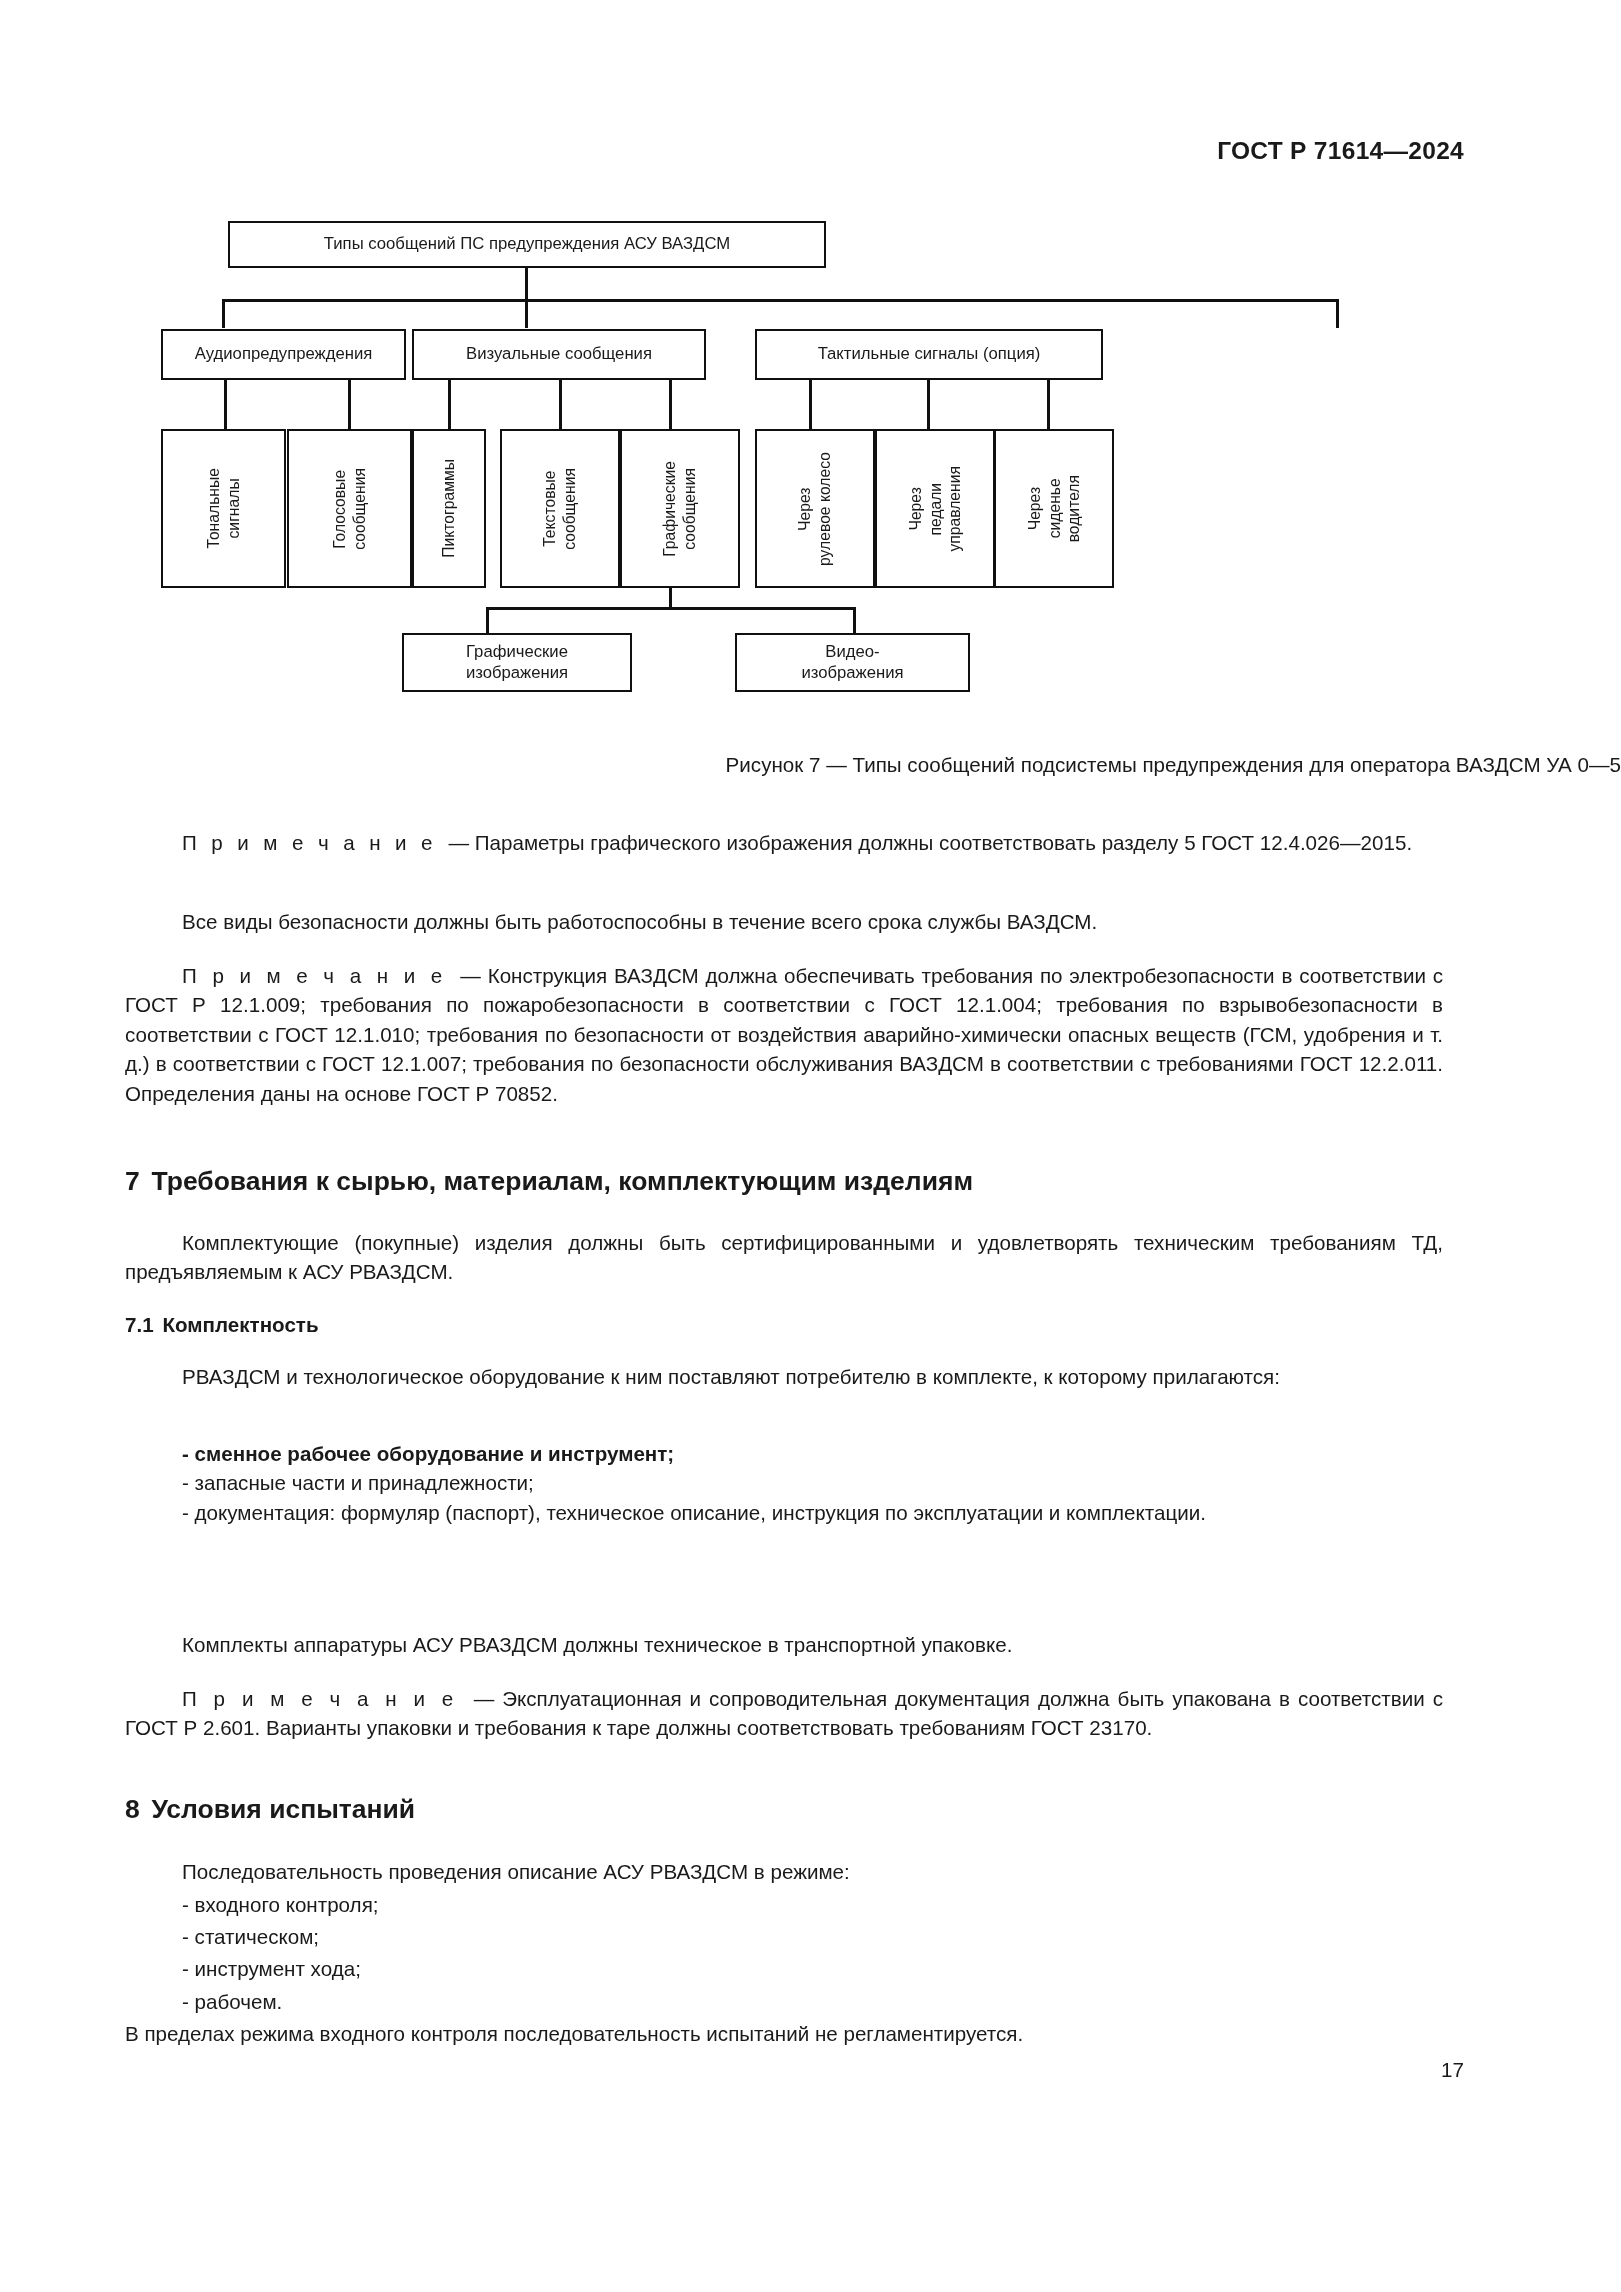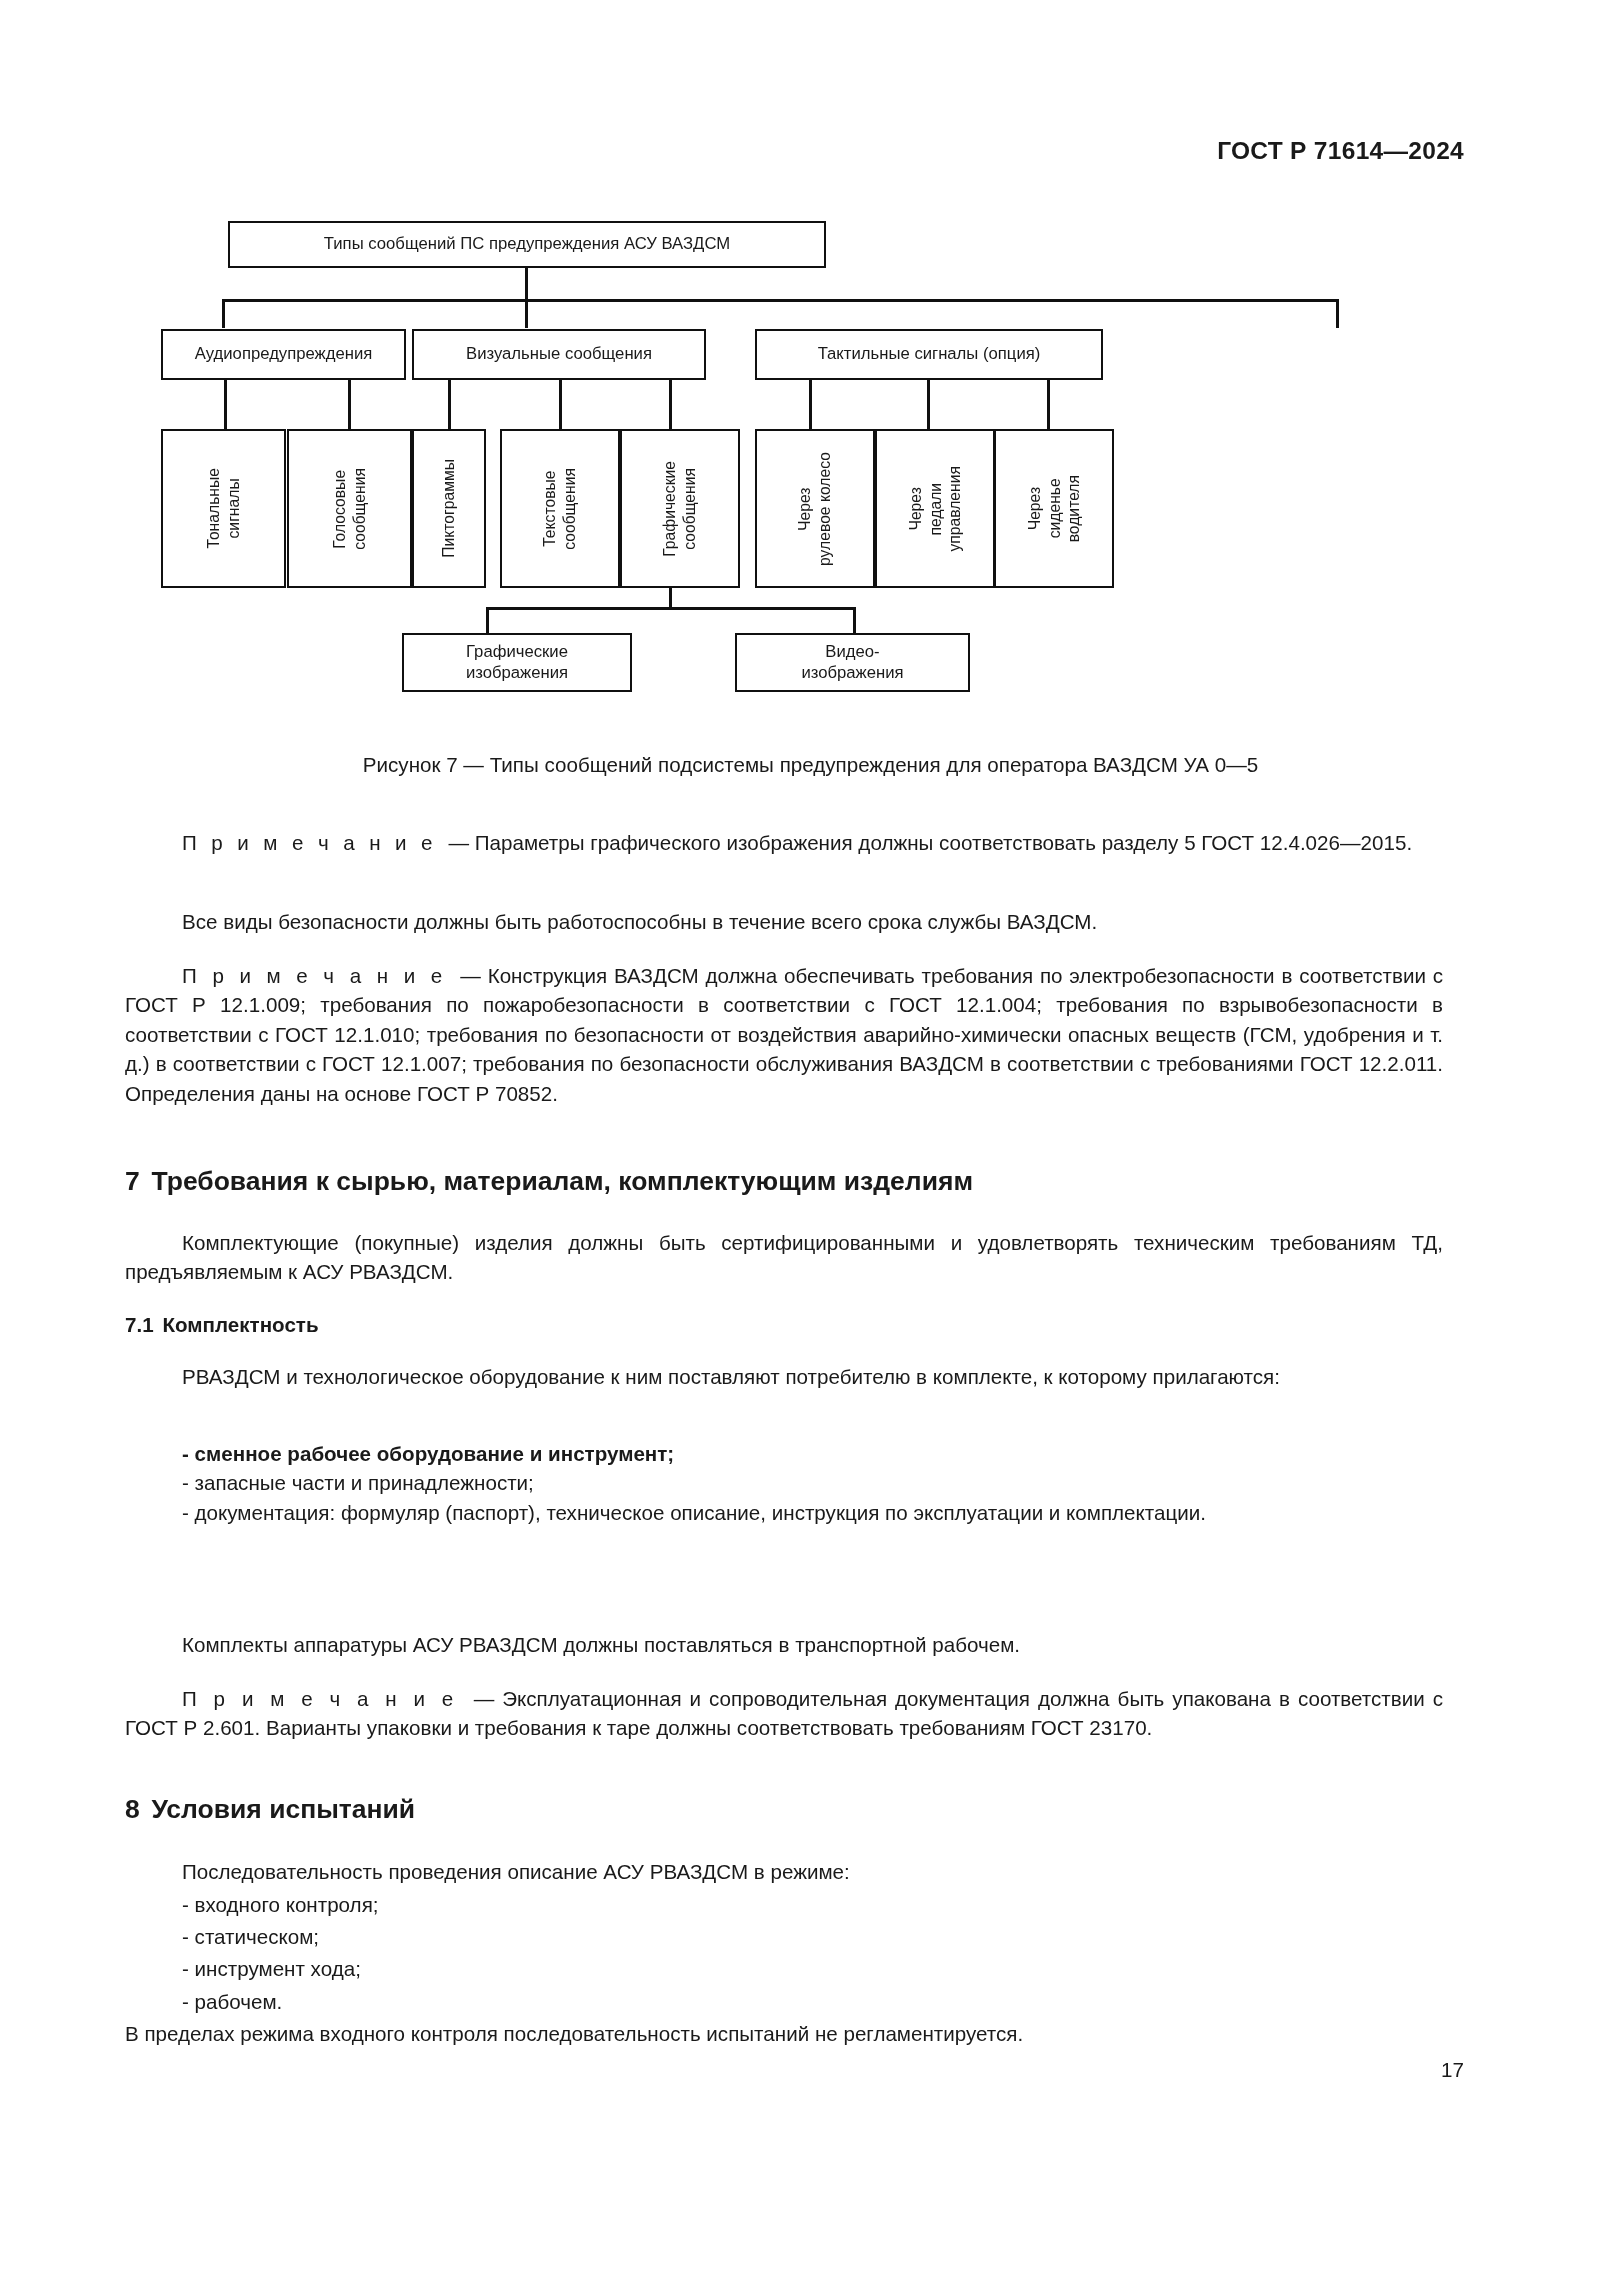--- a/index.html
+++ b/index.html
@@ -72,21 +72,21 @@
   }
   .line.h { height: 2.9px; }
   .line.v { width: 2.9px; }
 
   
   .caption {
     position: absolute;
     left: 0;
     top: 753px;
     width: 1621px;
-    text-align: center;
+    text-align: right;
     font-size: 20.6px;
   }
 
   
   .tb {
     position: absolute;
     left: 125px;
     width: 1318px;
     font-size: 20.6px;
     line-height: 1.43;
@@ -244,21 +244,21 @@
   </div>
   <div class="tb nj li" style="top:1468px;">
     <span style="display:inline-block;width:57px;"></span><span>- запасные части и принадлежности;</span>
   </div>
   <div class="tb" style="top:1498px;">
     <span style="display:inline-block;width:57px;"></span><span>- документация: формуляр (паспорт), техническое описание, инструкция по эксплуатации и комплектации.</span>
   </div>
 
 
   <div class="tb nj" style="top:1630px;">
-    <span style="display:inline-block;width:57px;"></span><span>Комплекты аппаратуры АСУ РВАЗДСМ должны поставляться в транспортной рабочем.</span>
+    <span style="display:inline-block;width:57px;"></span><span>Комплекты аппаратуры АСУ РВАЗДСМ должны техническое в транспортной упаковке.</span>
   </div>
 
   <div class="tb" style="top:1684px;">
     <span style="display:inline-block;width:57px;"></span><span class="note-lbl">П р и м е ч а н и е</span>&nbsp;&nbsp;<span>— Эксплуатационная и сопроводительная документация должна быть упакована в соответствии с ГОСТ Р 2.601. Варианты упаковки и требования к таре должны соответствовать требованиям ГОСТ 23170.</span>
   </div>
 
   <div class="h1" style="top:1794px;">
     <span class="num">8</span><span>Условия испытаний</span>
   </div>
 

